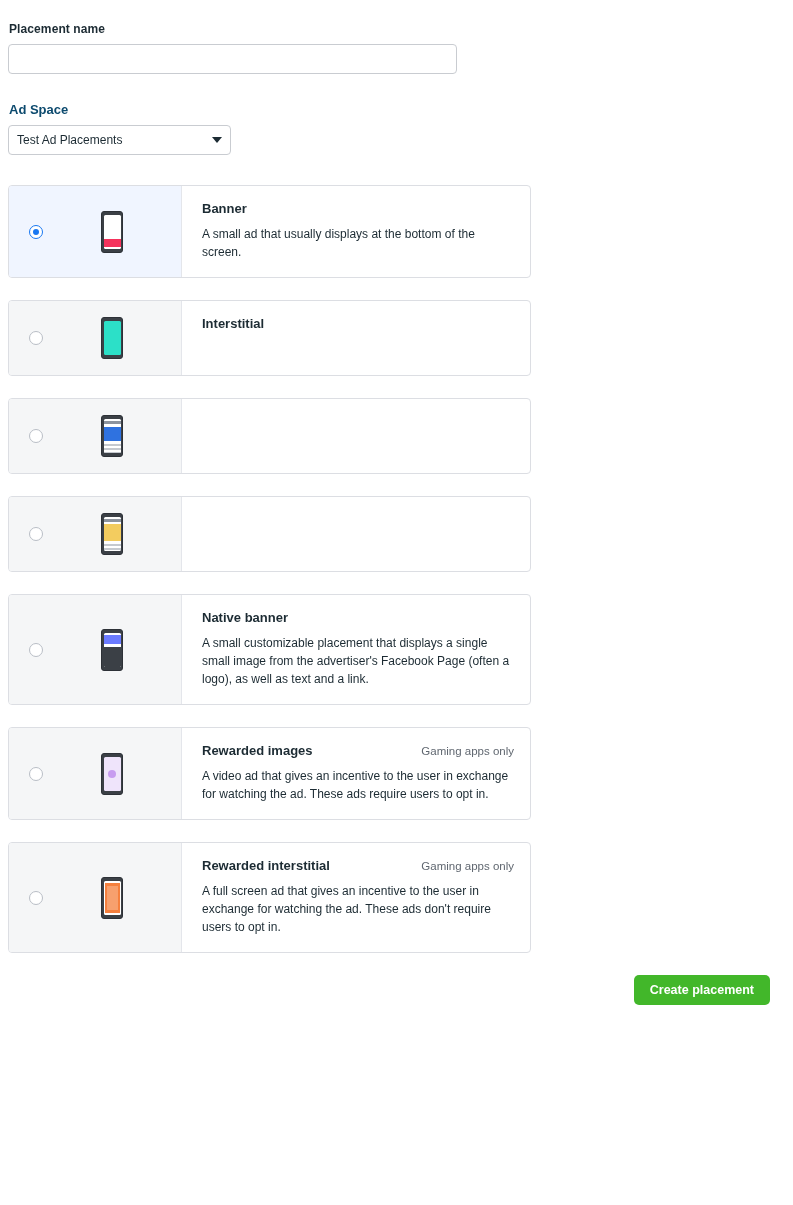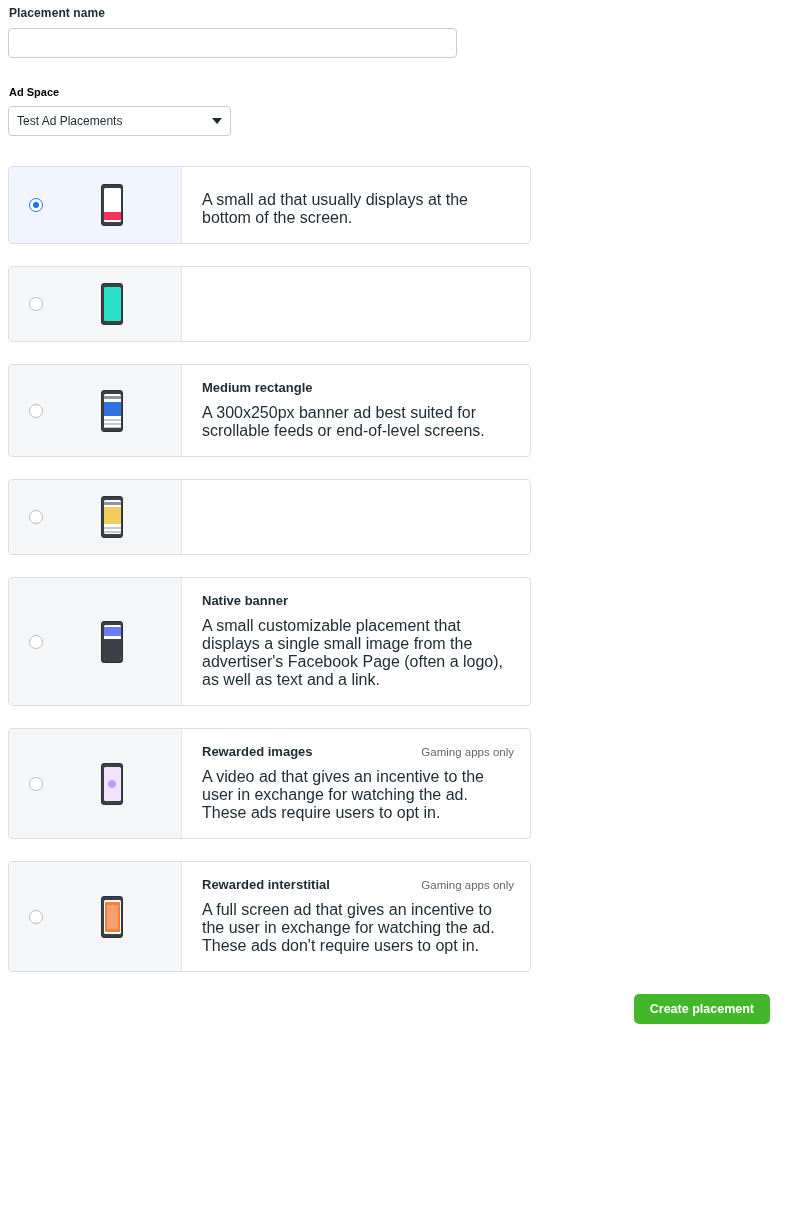--- a/index.html
+++ b/index.html
@@ -12,21 +12,21 @@
   }
   body {
     width: 793px;
     height: 1205px;
     position: relative;
     overflow: hidden;
   }
   .page {
     position: relative;
     width: 793px;
-    padding: 6px 8px 0 8px;
+    padding: 22px 8px 0 8px;
   }
 
   
   .field-label {
     font-size: 12px;
     font-weight: bold;
     color: #1c2b33;
     margin: 0 0 8px 1px;
     letter-spacing: 0.1px;
   }
@@ -41,23 +41,23 @@
     background: #ffffff;
     font-family: "Liberation Sans", sans-serif;
     font-size: 12px;
     color: #1c2b33;
     padding: 0 8px;
     outline: none;
   }
 
   
   .section-heading {
-    font-size: 11px;
+    font-size: 13px;
     font-weight: bold;
-    color: #000000;
+    color: #0c4a6e;
     margin: 0 0 8px 1px;
   }
   .spacer-28 { height: 28px; }
   .spacer-30 { height: 30px; }
 
   
   .select-wrap {
     position: relative;
     display: inline-block;
     width: 203px;
@@ -211,21 +211,21 @@
     font-weight: bold;
     color: #1c2b33;
   }
   .card-tag {
     font-size: 11.5px;
     color: #606770;
     margin-left: 12px;
     white-space: nowrap;
   }
   .card-desc {
-    font-size: 16px;
+    font-size: 12px;
     line-height: 18px;
     color: #1c2b33;
     margin-top: 9px;
     max-width: 314px;
   }
 
   
   .footer {
     display: flex;
     justify-content: flex-end;
@@ -277,59 +277,60 @@
         <div class="radio"></div>
         <div class="thumb-holder">
           <div class="phone th-banner">
             <div class="screen">
                 <div class="bar"></div>
               </div>
           </div>
         </div>
       </div>
       <div class="card-right">
+        <div class="card-head">
+          <span class="card-title">Banner</span>
+          <span class="card-tag"></span>
+        </div>
         <div class="card-desc">A small ad that usually displays at the bottom of the screen.</div>
       </div>
     </div>
 
     <div class="format-card">
       <div class="card-left">
         <div class="radio"></div>
         <div class="thumb-holder">
           <div class="phone th-interstitial">
             <div class="screen"></div>
           </div>
         </div>
       </div>
       <div class="card-right">
+        <div class="card-head">
+          <span class="card-title">Interstitial</span>
+          <span class="card-tag"></span>
+        </div>
       </div>
     </div>
 
     <div class="format-card">
       <div class="card-left">
         <div class="radio"></div>
         <div class="thumb-holder">
           <div class="phone th-medrect">
             <div class="screen">
               <div class="bar b1"></div>
                 <div class="bar b2"></div>
               <div class="bar b3"></div>
                 <div class="bar b4"></div>
                 <div class="bar b5"></div>
             </div>
           </div>
         </div>
       </div>
-      <div class="card-right">
-        <div class="card-head">
-          <span class="card-title">Medium rectangle</span>
-          <span class="card-tag"></span>
-        </div>
-        <div class="card-desc">A 300x250px banner ad best suited for scrollable feeds or end-of-level screens.</div>
-      </div>
     </div>
 
     <div class="format-card">
       <div class="card-left">
         <div class="radio"></div>
         <div class="thumb-holder">
           <div class="phone th-native">
             <div class="screen">
               <div class="bar b1"></div>
                 <div class="bar b2"></div>

